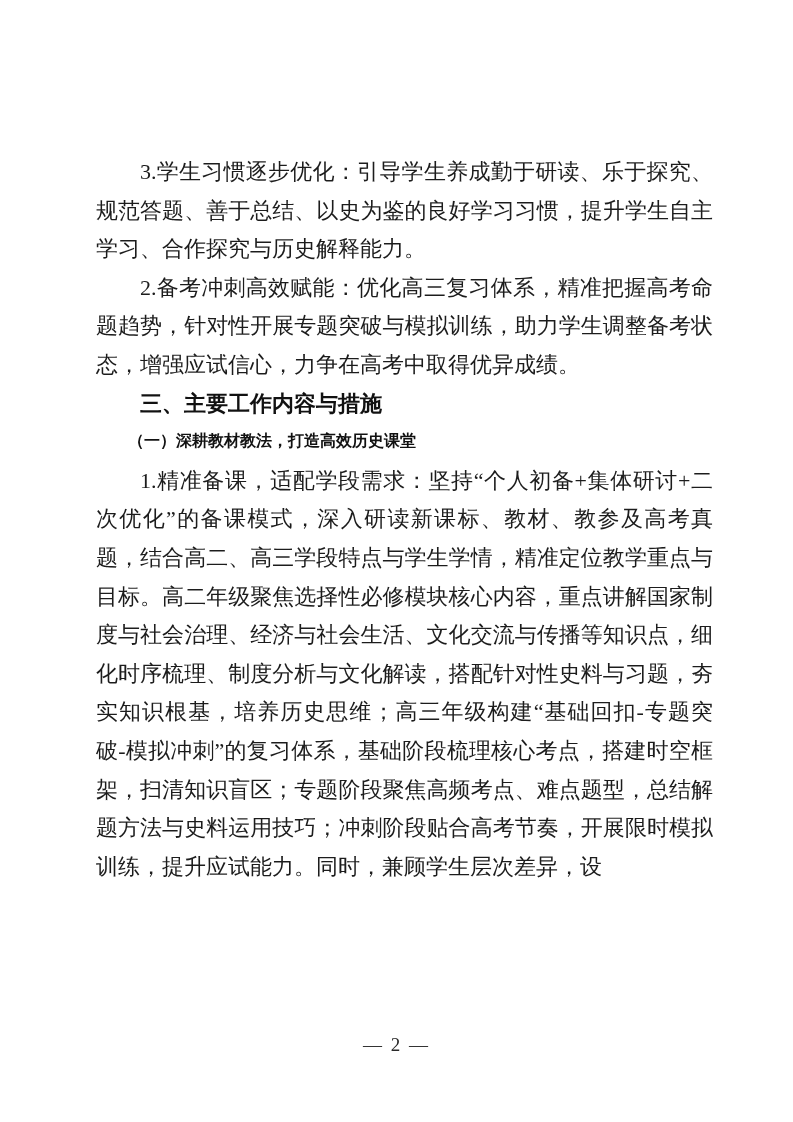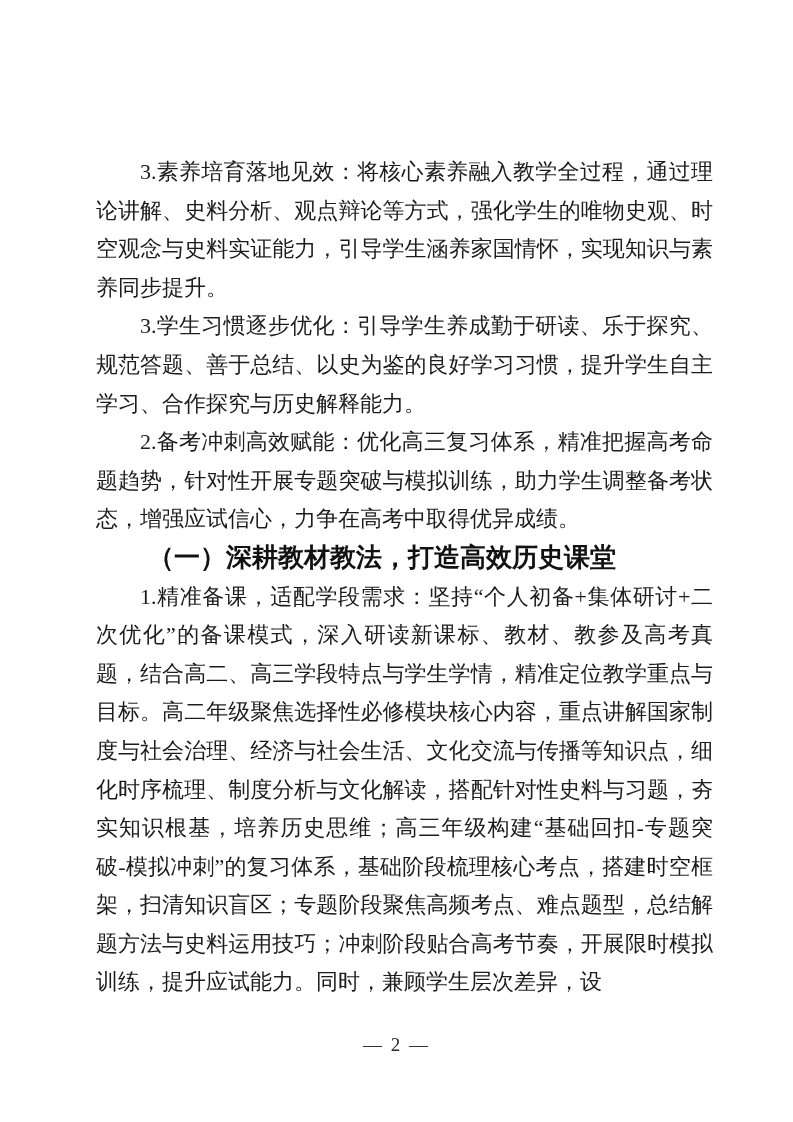--- a/index.html
+++ b/index.html
@@ -31,43 +31,44 @@
     word-break: break-all;
   }
   .heading-l1 {
     font-size: 22px;
     line-height: 38.6px;
     color: #111111;
     text-indent: 2em;
     font-weight: 700;
   }
   .heading-l2 {
-    font-size: 26px;
+    font-size: 16px;
     line-height: 38.6px;
     color: #111111;
     text-indent: 2em;
     font-weight: 700;
+    font-family: Liberation Mono, monospace;
   }
   .footer {
     position: absolute;
     left: 0;
     top: 1034px;
     width: 100%;
     text-align: center;
     font-size: 19px;
     color: #2a2a2a;
     letter-spacing: 2px;
   }
 </style>
 </head>
 <body>
 
 <div class="page">
   <div class="content">
-    <p class="para">3.素养培育落地见效：将核心素养融入教学全过程，通过理论讲解、史料分析、观点辩论等方式，强化学生的唯物史观、时空观念与史料实证能力，引导学生涵养家国情怀，实现知识与素养同步提升。</p>
     <p class="para">3.学生习惯逐步优化：引导学生养成勤于研读、乐于探究、规范答题、善于总结、以史为鉴的良好学习习惯，提升学生自主学习、合作探究与历史解释能力。</p>
     <p class="para">2.备考冲刺高效赋能：优化高三复习体系，精准把握高考命题趋势，针对性开展专题突破与模拟训练，助力学生调整备考状态，增强应试信心，力争在高考中取得优异成绩。</p>
+    <h2 class="heading-l1">三、主要工作内容与措施</h2>
     <h3 class="heading-l2">（一）深耕教材教法，打造高效历史课堂</h3>
     <p class="para">1.精准备课，适配学段需求：坚持“个人初备+集体研讨+二次优化”的备课模式，深入研读新课标、教材、教参及高考真题，结合高二、高三学段特点与学生学情，精准定位教学重点与目标。高二年级聚焦选择性必修模块核心内容，重点讲解国家制度与社会治理、经济与社会生活、文化交流与传播等知识点，细化时序梳理、制度分析与文化解读，搭配针对性史料与习题，夯实知识根基，培养历史思维；高三年级构建“基础回扣-专题突破-模拟冲刺”的复习体系，基础阶段梳理核心考点，搭建时空框架，扫清知识盲区；专题阶段聚焦高频考点、难点题型，总结解题方法与史料运用技巧；冲刺阶段贴合高考节奏，开展限时模拟训练，提升应试能力。同时，兼顾学生层次差异，设</p>
   </div>
 
   <div class="footer">— 2 —</div>
 </div>
 
 </body></html>

